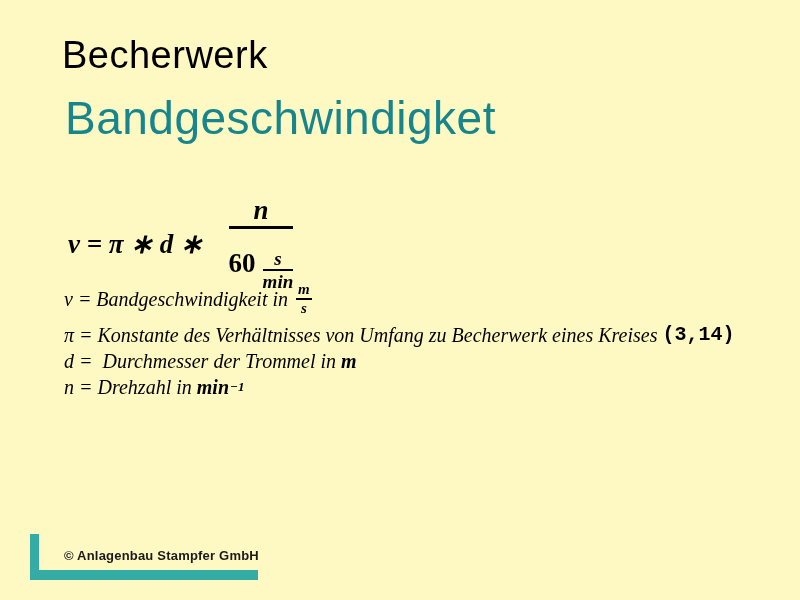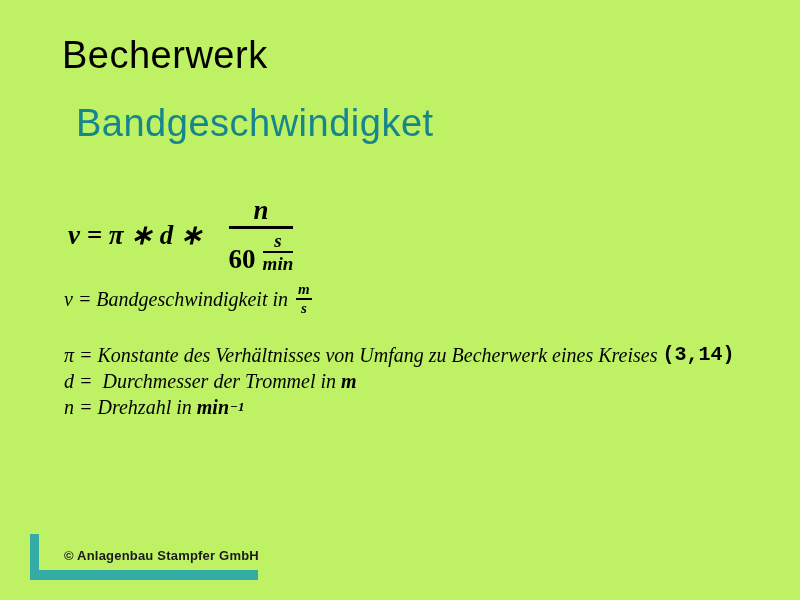--- a/index.html
+++ b/index.html
@@ -4,41 +4,41 @@
 <style>
   html, body {
     margin: 0;
     padding: 0;
     background: #e8e8e8;
   }
   .slide {
     position: relative;
     width: 800px;
     height: 600px;
-    background: #bef264;
+    background: #fef9c3;
     overflow: hidden;
     font-family: "Liberation Sans", sans-serif;
   }
   .pretitle {
     position: absolute;
     left: 62px;
     top: 34px;
     margin: 0;
     font-size: 38px;
     font-weight: 400;
     color: #000000;
     font-family: "Liberation Sans", sans-serif;
     letter-spacing: 0.5px;
   }
   .title {
     position: absolute;
     left: 60px;
     top: 86px;
-    margin: 16px;
-    font-size: 38px;
+    margin: 5px;
+    font-size: 46px;
     font-weight: 400;
     color: var(--title-teal, #17858C);
     font-family: "Liberation Sans", sans-serif;
     letter-spacing: 0.5px;
   }
   
   .formula {
     position: absolute;
     left: 68px;
     top: 196px;
@@ -57,24 +57,24 @@
     text-align: center;
     vertical-align: middle;
   }
   .frac .num {
     border-bottom: 3px solid #000;
     padding: 0 10px 2px 10px;
     line-height: 1.05;
   }
   .frac .den {
     display: inline-flex;
-    align-items: flex-end;
+    align-items: flex-start;
     justify-content: center;
     gap: 7px;
-    padding-top: 2px;
+    padding-top: 20px;
     line-height: 1.05;
   }
   .upright { font-style: normal; }
   .frac-sm {
     display: inline-flex;
     flex-direction: column;
     text-align: center;
     font-size: 19px;
   }
   .frac-sm .num-sm {
@@ -97,21 +97,21 @@
     color: #000;
   }
   .def-line {
     display: flex;
     align-items: center;
     line-height: 26px;
     white-space: pre-wrap;
   }
   .def-line.tall {
     height: 38px;
-    margin-bottom: 24px;
+    margin-bottom: 4px;
   }
   .lead { white-space: pre-wrap; }
   .bold-tail { font-weight: 700; }
   .bold-tail.upright { font-style: normal; font-family: Liberation Mono, monospace; }
   .unit-frac {
     display: inline-flex;
     flex-direction: column;
     text-align: center;
     font-size: 15px;
     font-weight: 700;

